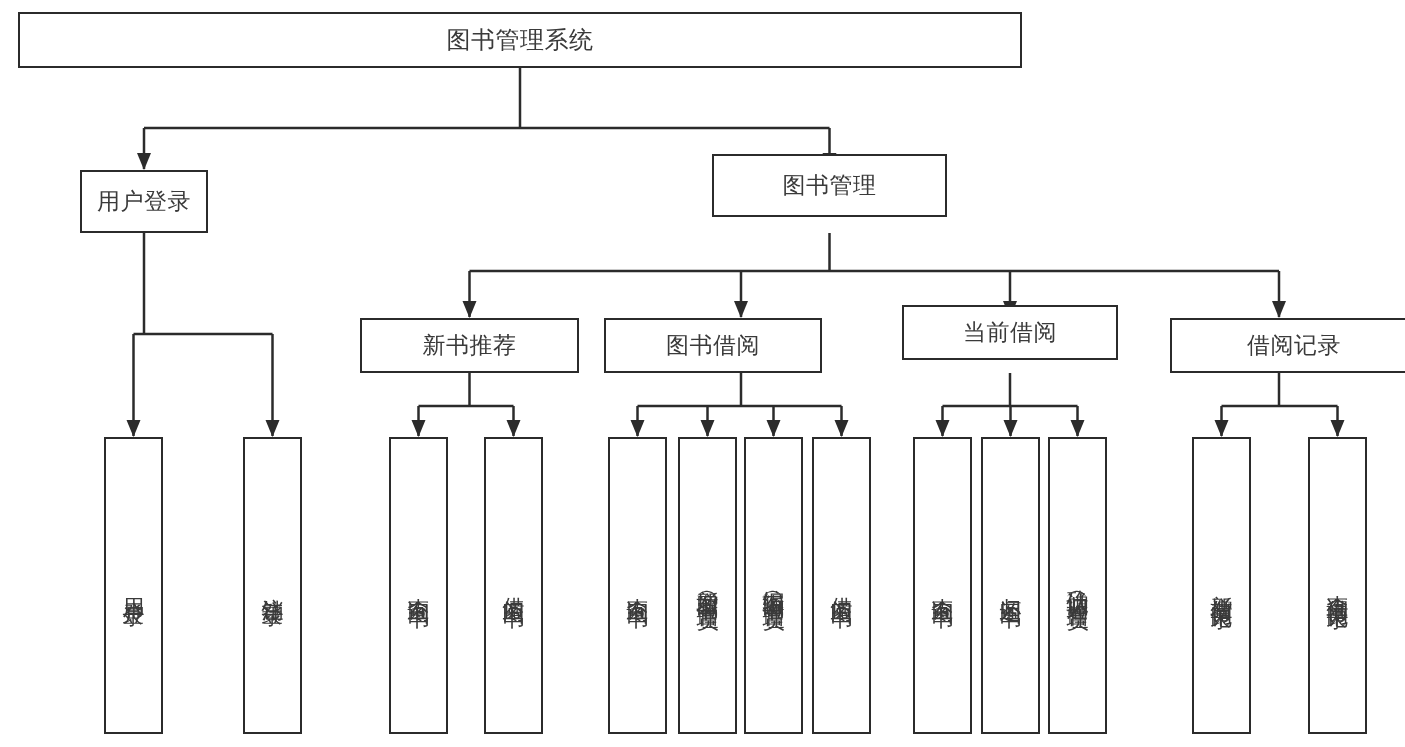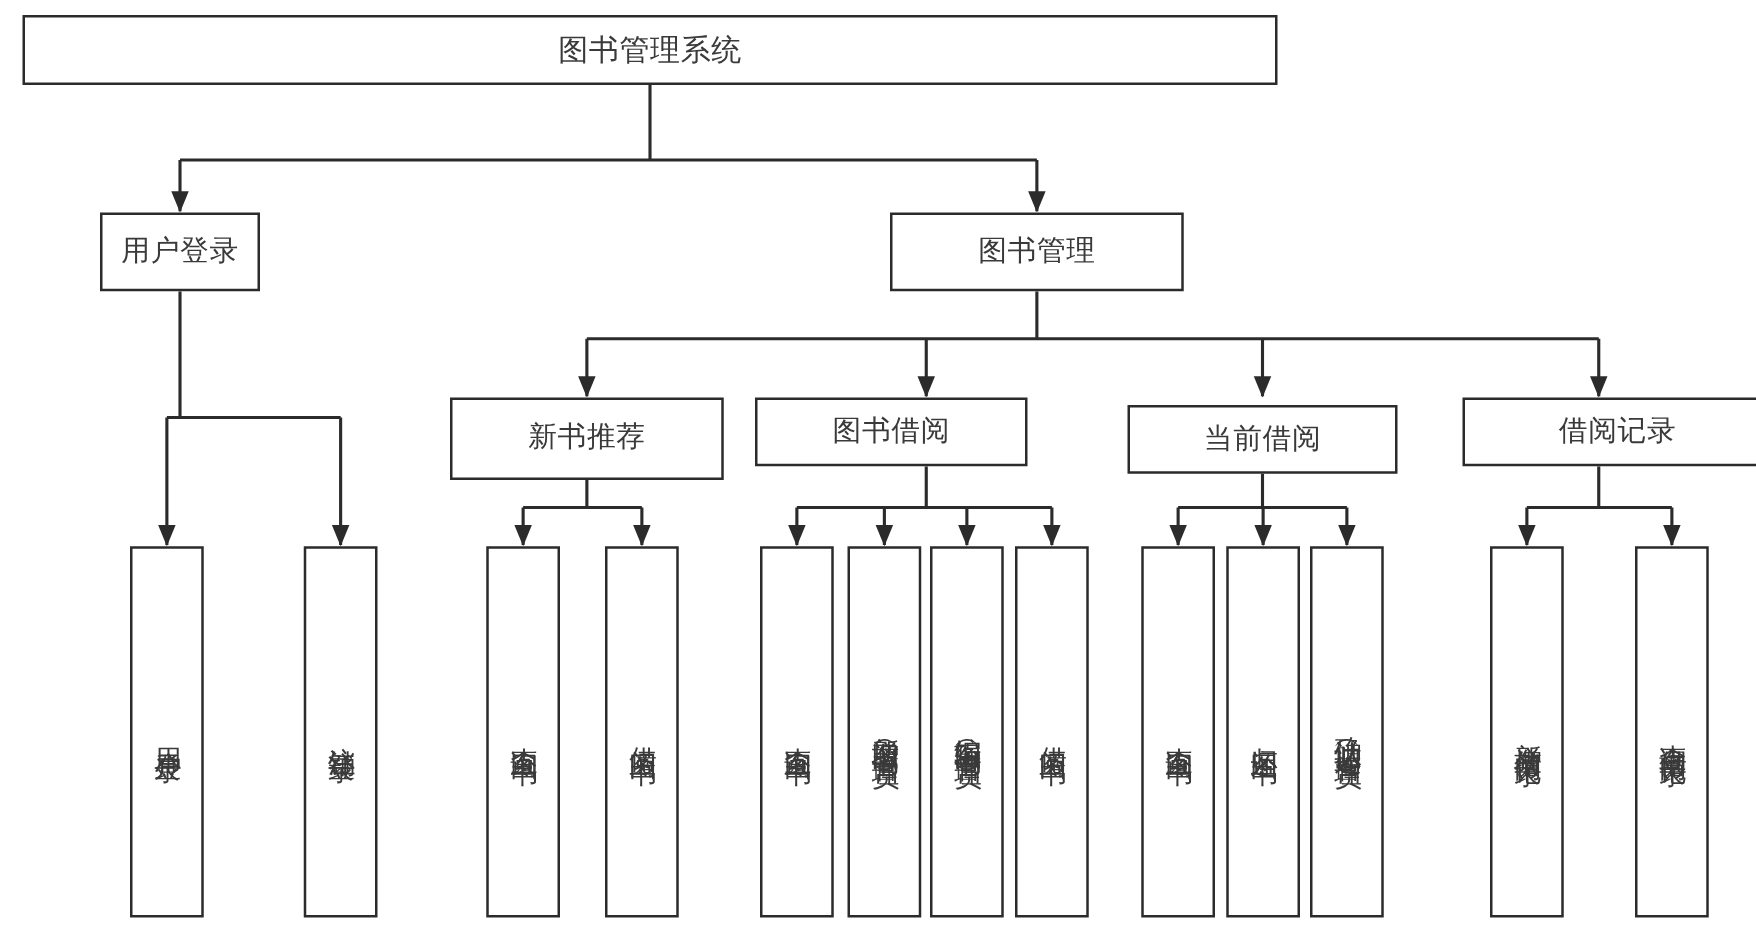--- a/index.html
+++ b/index.html
@@ -124,30 +124,30 @@
       <line x1="1337.5" y1="406" x2="1337.5" y2="436" stroke="#2b2b2b" stroke-width="2.5"></line>
       <polygon points="1330.5,420 1344.5,420 1337.5,437" fill="#2b2b2b"></polygon>
     </svg>
   <div id="node-layer">
       <div class="node-box root" style="left: 18px; top: 12px; width: 1004px; height: 56px;">
         <span class="node-label">图书管理系统</span>
       </div>
       <div class="node-box" style="left: 80px; top: 170px; width: 128px; height: 63px;">
         <span class="node-label">用户登录</span>
       </div>
-      <div class="node-box" style="left: 712px; top: 170px; width: 235px; height: 63px;">
+      <div class="node-box" style="left: 712px; top: 154px; width: 235px; height: 63px;">
         <span class="node-label">图书管理</span>
       </div>
-      <div class="node-box" style="left: 360px; top: 318px; width: 219px; height: 66px;">
+      <div class="node-box" style="left: 360px; top: 318px; width: 219px; height: 55px;">
         <span class="node-label">新书推荐</span>
       </div>
       <div class="node-box" style="left: 604px; top: 318px; width: 218px; height: 55px;">
         <span class="node-label">图书借阅</span>
       </div>
-      <div class="node-box" style="left: 902px; top: 324px; width: 216px; height: 55px;">
+      <div class="node-box" style="left: 902px; top: 305px; width: 216px; height: 55px;">
         <span class="node-label">当前借阅</span>
       </div>
       <div class="node-box" style="left: 1170px; top: 318px; width: 248px; height: 55px;">
         <span class="node-label">借阅记录</span>
       </div>
       <div class="node-box vertical" style="left: 104px; top: 437px; width: 59px; height: 297px;">
         <span class="node-label">用户登录</span>
       </div>
       <div class="node-box vertical" style="left: 243px; top: 437px; width: 59px; height: 297px;">
         <span class="node-label">注销登录</span>

